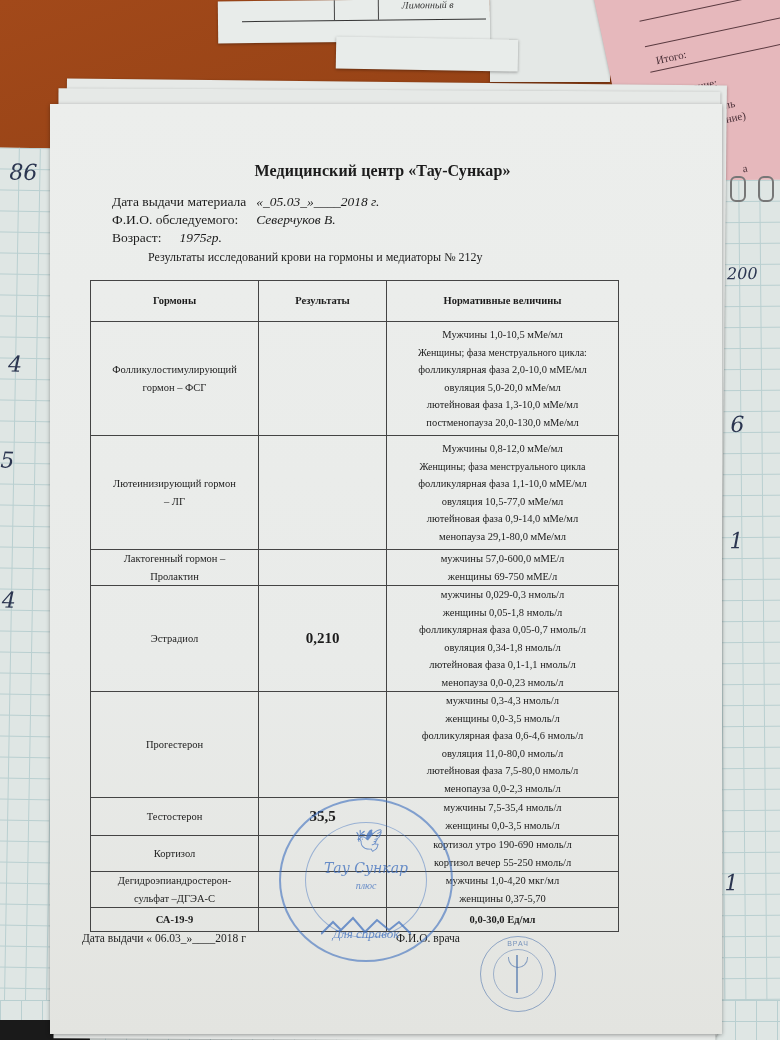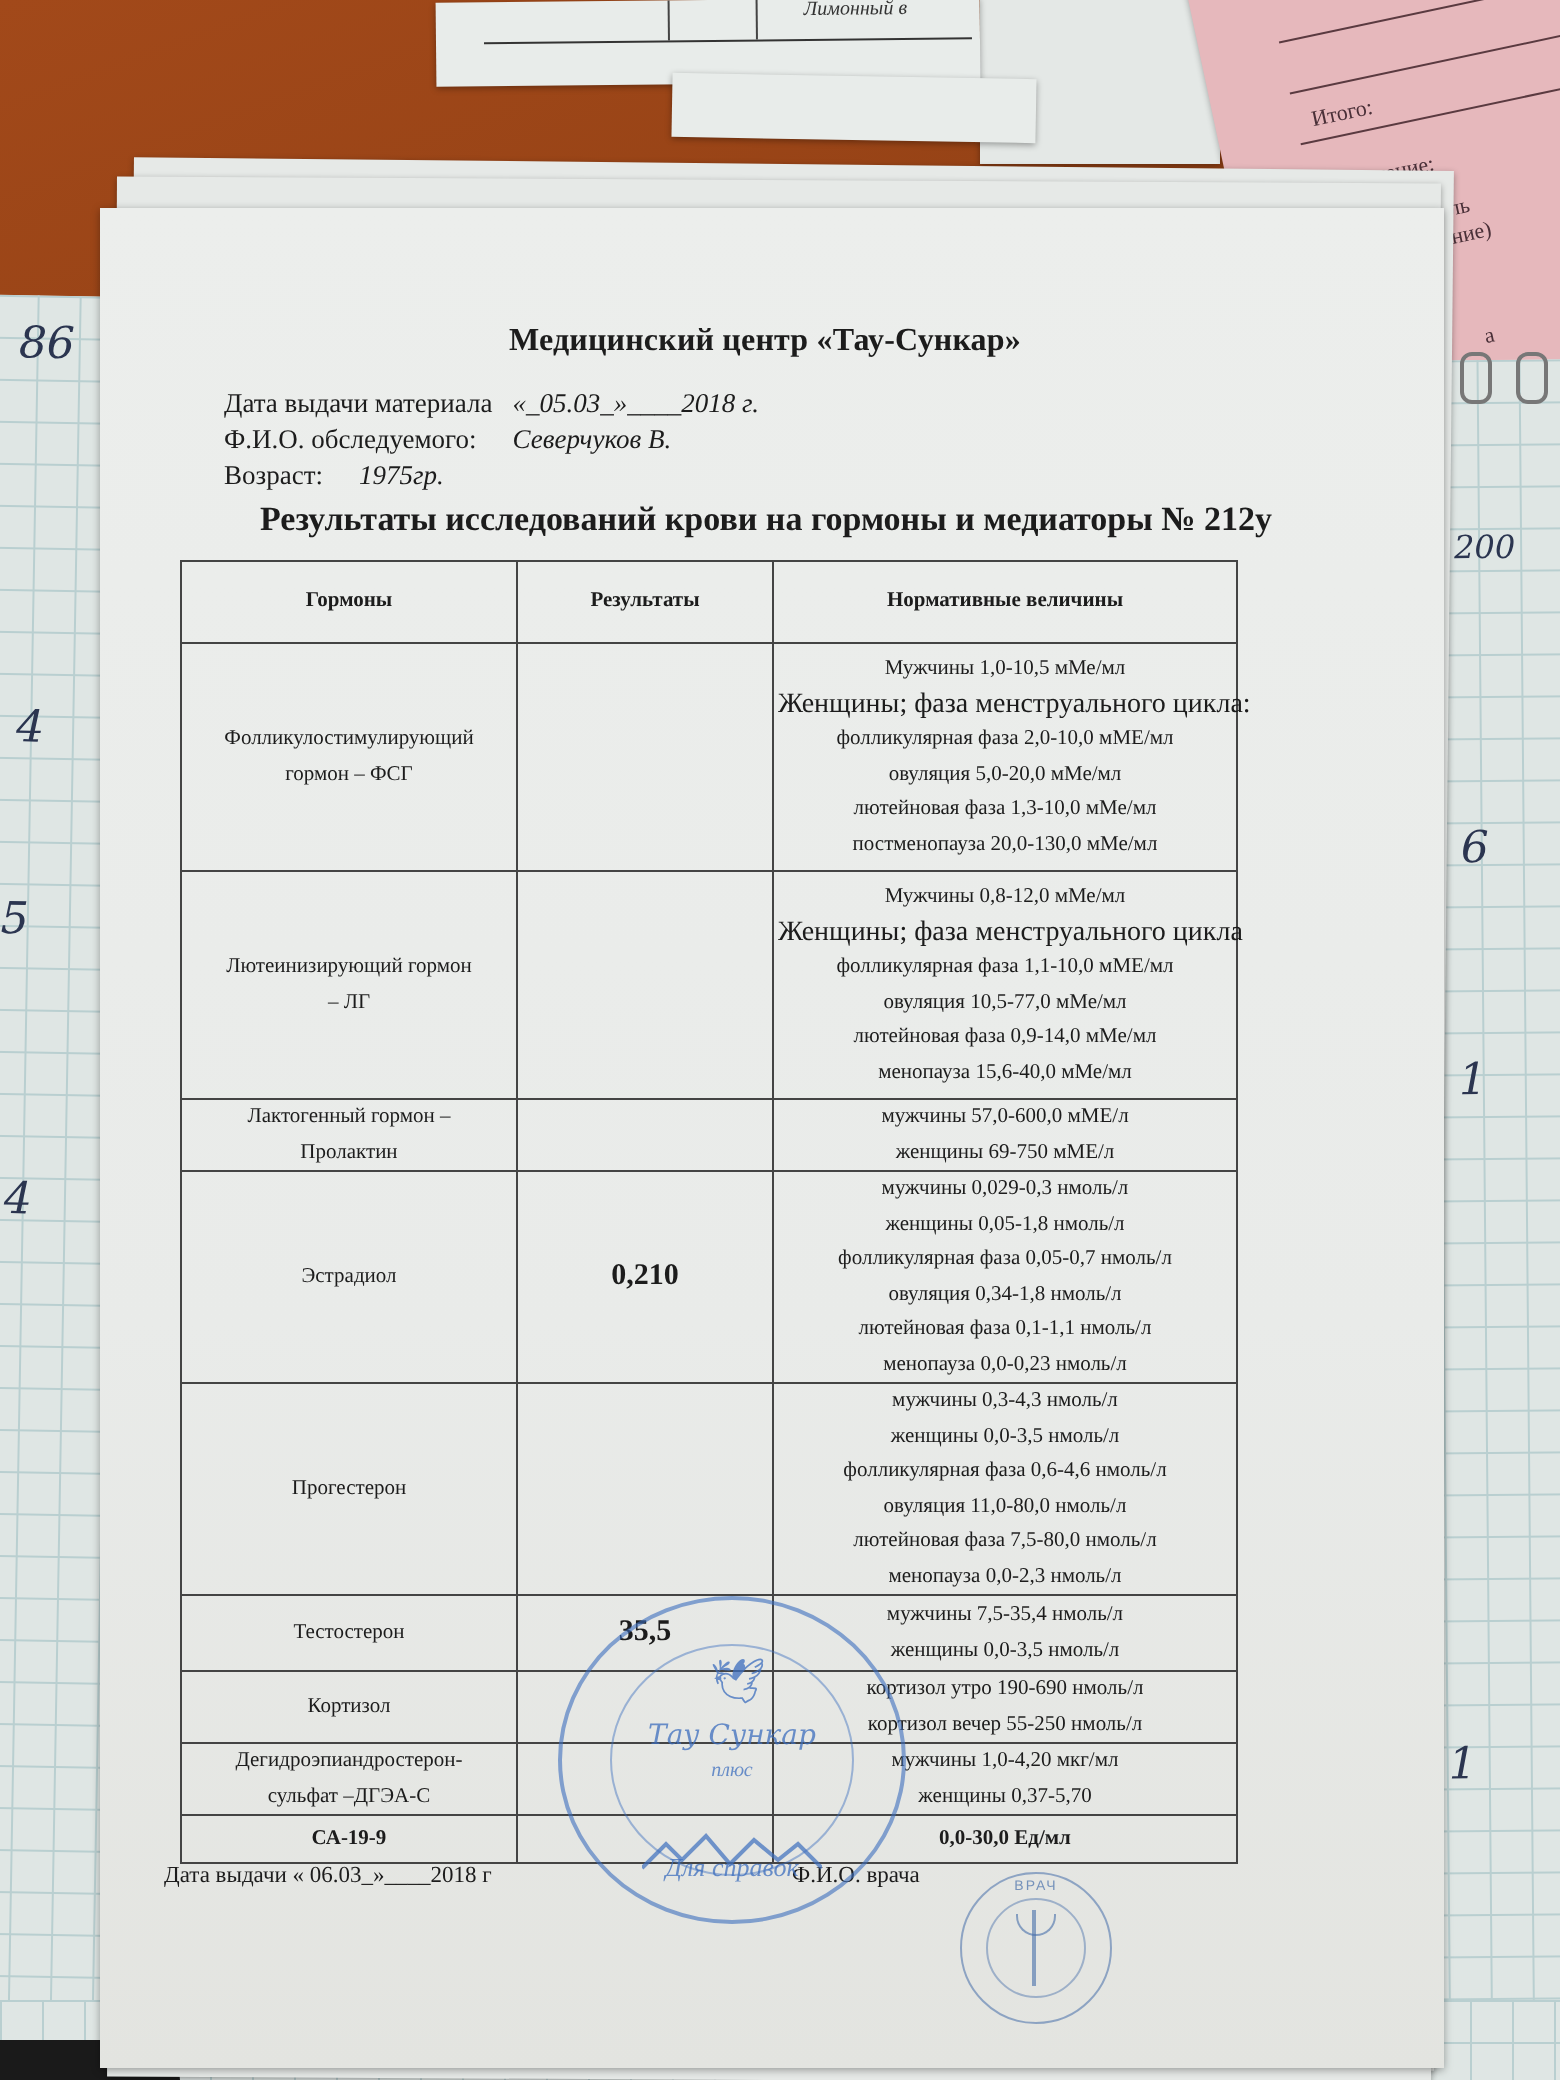--- a/index.html
+++ b/index.html
@@ -51,35 +51,35 @@
     background:linear-gradient(180deg,#eceeec 0%,#e9ebe9 60%,#e3e4e0 100%);
     box-shadow:0 1px 4px rgba(0,0,0,.35);
     color:#1c1c1c;
   }
   .doc-title {
     position:absolute; left:0; right:15px; top:58px; text-align:center;
     font-weight:bold; font-size:16px; letter-spacing:0.1px; padding-left:8px;
   }
   .meta { position:absolute; left:62px; font-size:13.5px; white-space:pre; }
   .meta .v { margin-left:6px;font-style:italic; }
-  .subtitle { position:absolute; left:80px; top:146px; font-weight:bold; font-size:17px; }
+  .subtitle { position:absolute; left:98px; top:146px; font-weight:normal; font-size:12px; }
 
   table.results {
     position:absolute; left:40px; top:176px; width:528px;
     border-collapse:collapse; font-size:10.5px; table-layout:fixed;
   }
   table.results td, table.results th {
     border:1px solid #444; text-align:center; vertical-align:middle; padding:0 2px;
     line-height:17.5px;
   }
   table.results th { font-weight:bold; height:40px; font-size:10.5px; }
   .col1 { width:168px; } .col2 { width:128px; } .col3 { width:232px; }
   .result-val { font-weight:bold; font-size:15px; }
   .norm-line { display:block; white-space:nowrap; }
-  .norm-line.small { font-size:14px; }
+  .norm-line.small { font-size:10px; }
   .hormone-name { display:block; }
 
   .footer { position:absolute; top:828px; font-size:11.5px; }
   .footer-left { left:32px; }
   .footer-right { left:346px; }
 
   .stamp {
     position:absolute; border-radius:50%; border:2px solid rgba(60,110,190,.6);
     color:rgba(60,110,190,.75);
   }
@@ -186,21 +186,21 @@
             <span class="hormone-name">Лютеинизирующий гормон</span>
             <span class="hormone-name">– ЛГ</span>
           </td>
           <td class="result-val"></td>
           <td>
             <span class="norm-line">Мужчины 0,8-12,0 мМе/мл</span>
             <span class="norm-line small">Женщины; фаза менструального цикла</span>
             <span class="norm-line">фолликулярная фаза 1,1-10,0 мМЕ/мл</span>
             <span class="norm-line">овуляция 10,5-77,0 мМе/мл</span>
             <span class="norm-line">лютейновая фаза 0,9-14,0 мМе/мл</span>
-            <span class="norm-line">менопауза 15,6-40,0 мМе/мл</span>
+            <span class="norm-line">менопауза 29,1-80,0 мМе/мл</span>
           </td>
         </tr>
         <tr style="height: 34px;">
           <td>
             <span class="hormone-name">Лактогенный гормон –</span>
             <span class="hormone-name">Пролактин</span>
           </td>
           <td class="result-val"></td>
           <td>
             <span class="norm-line">мужчины 57,0-600,0 мМЕ/л</span>

